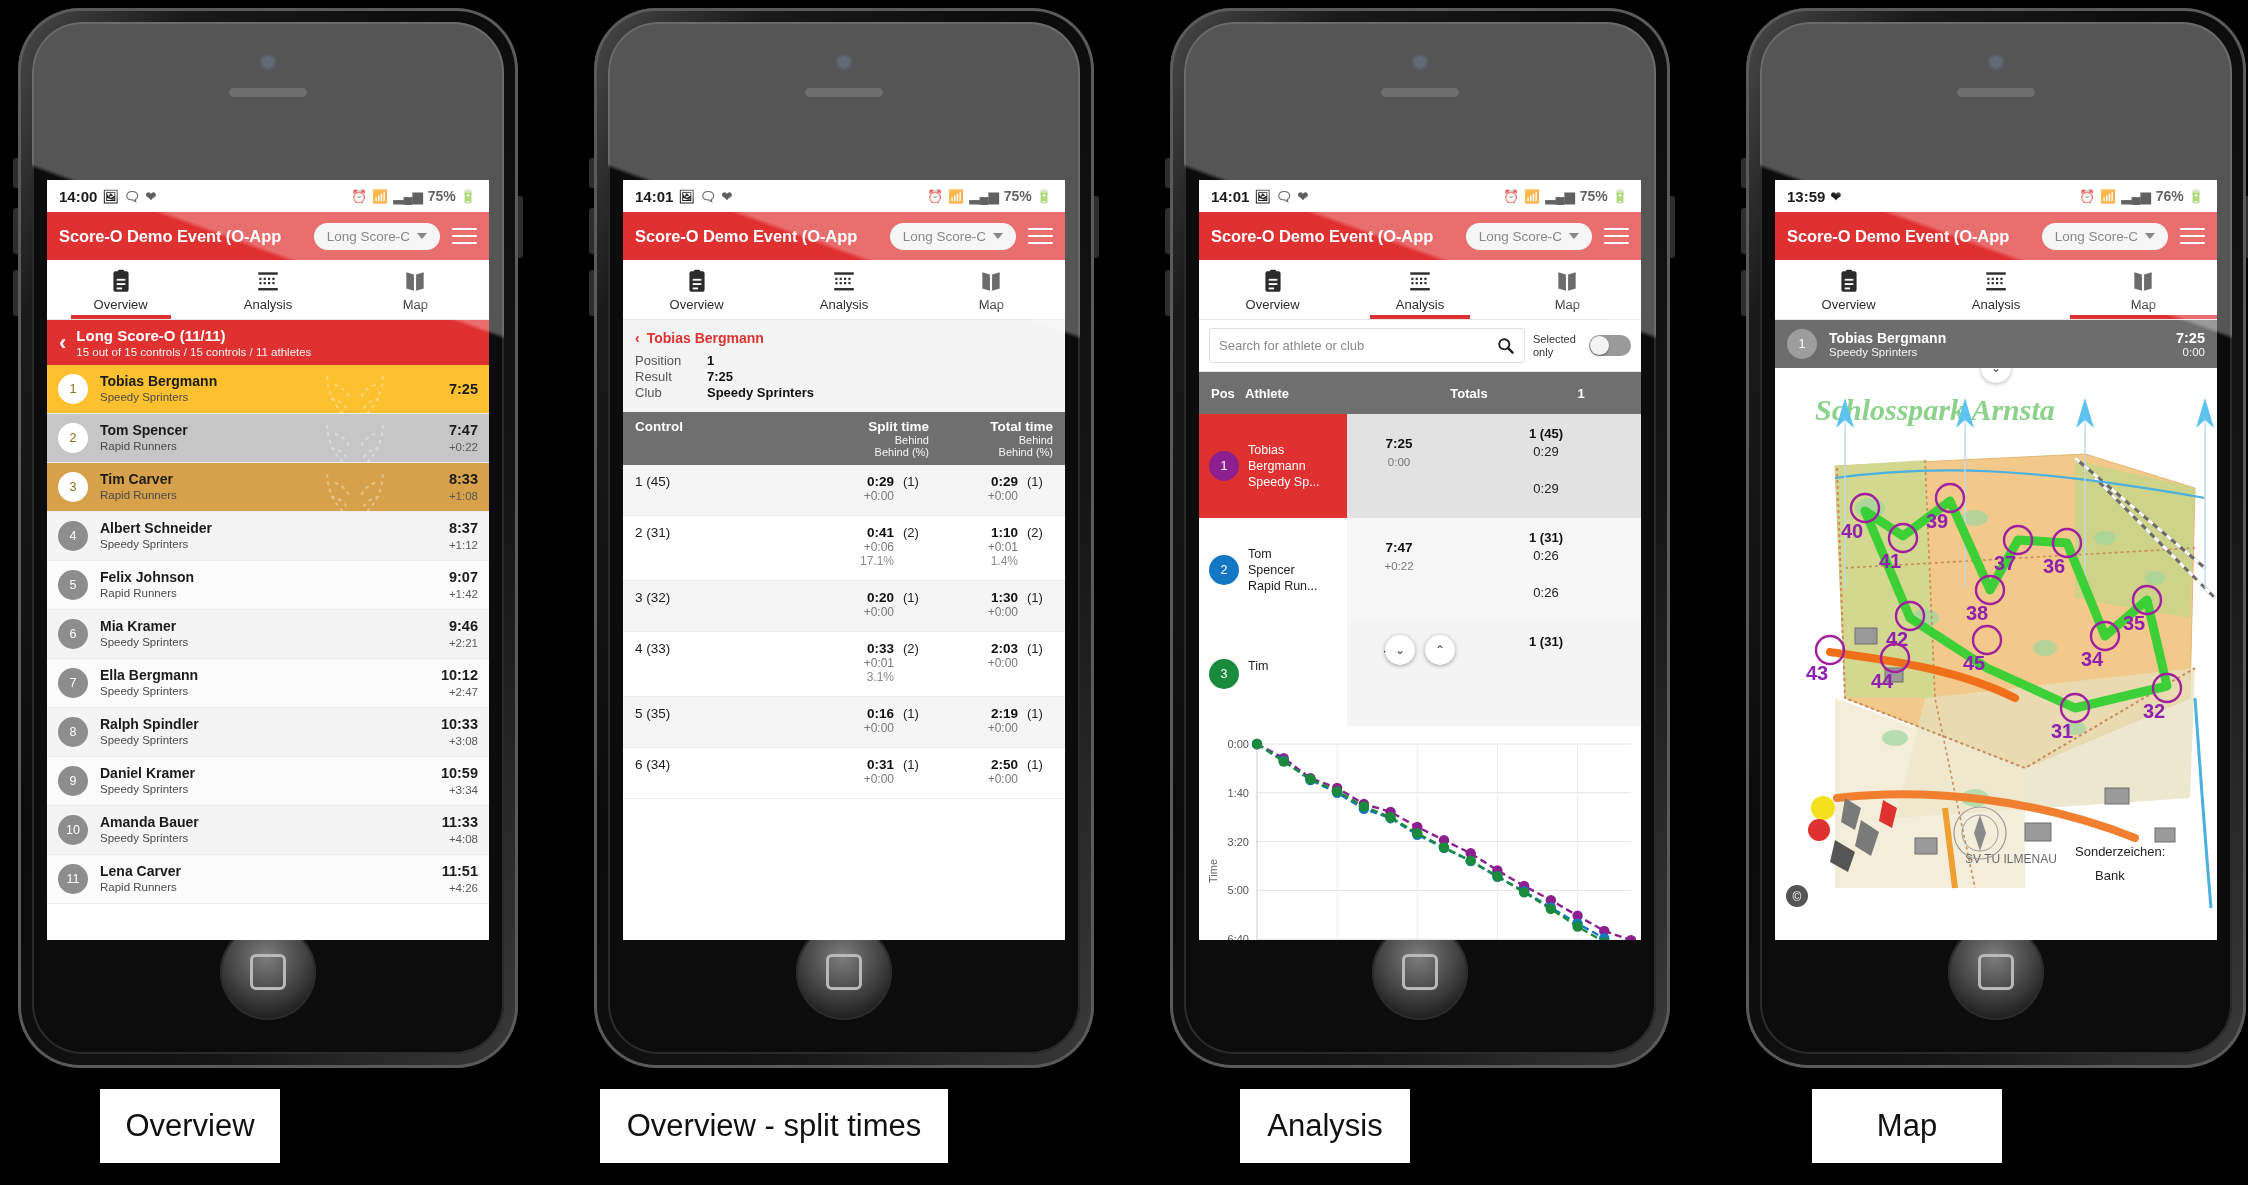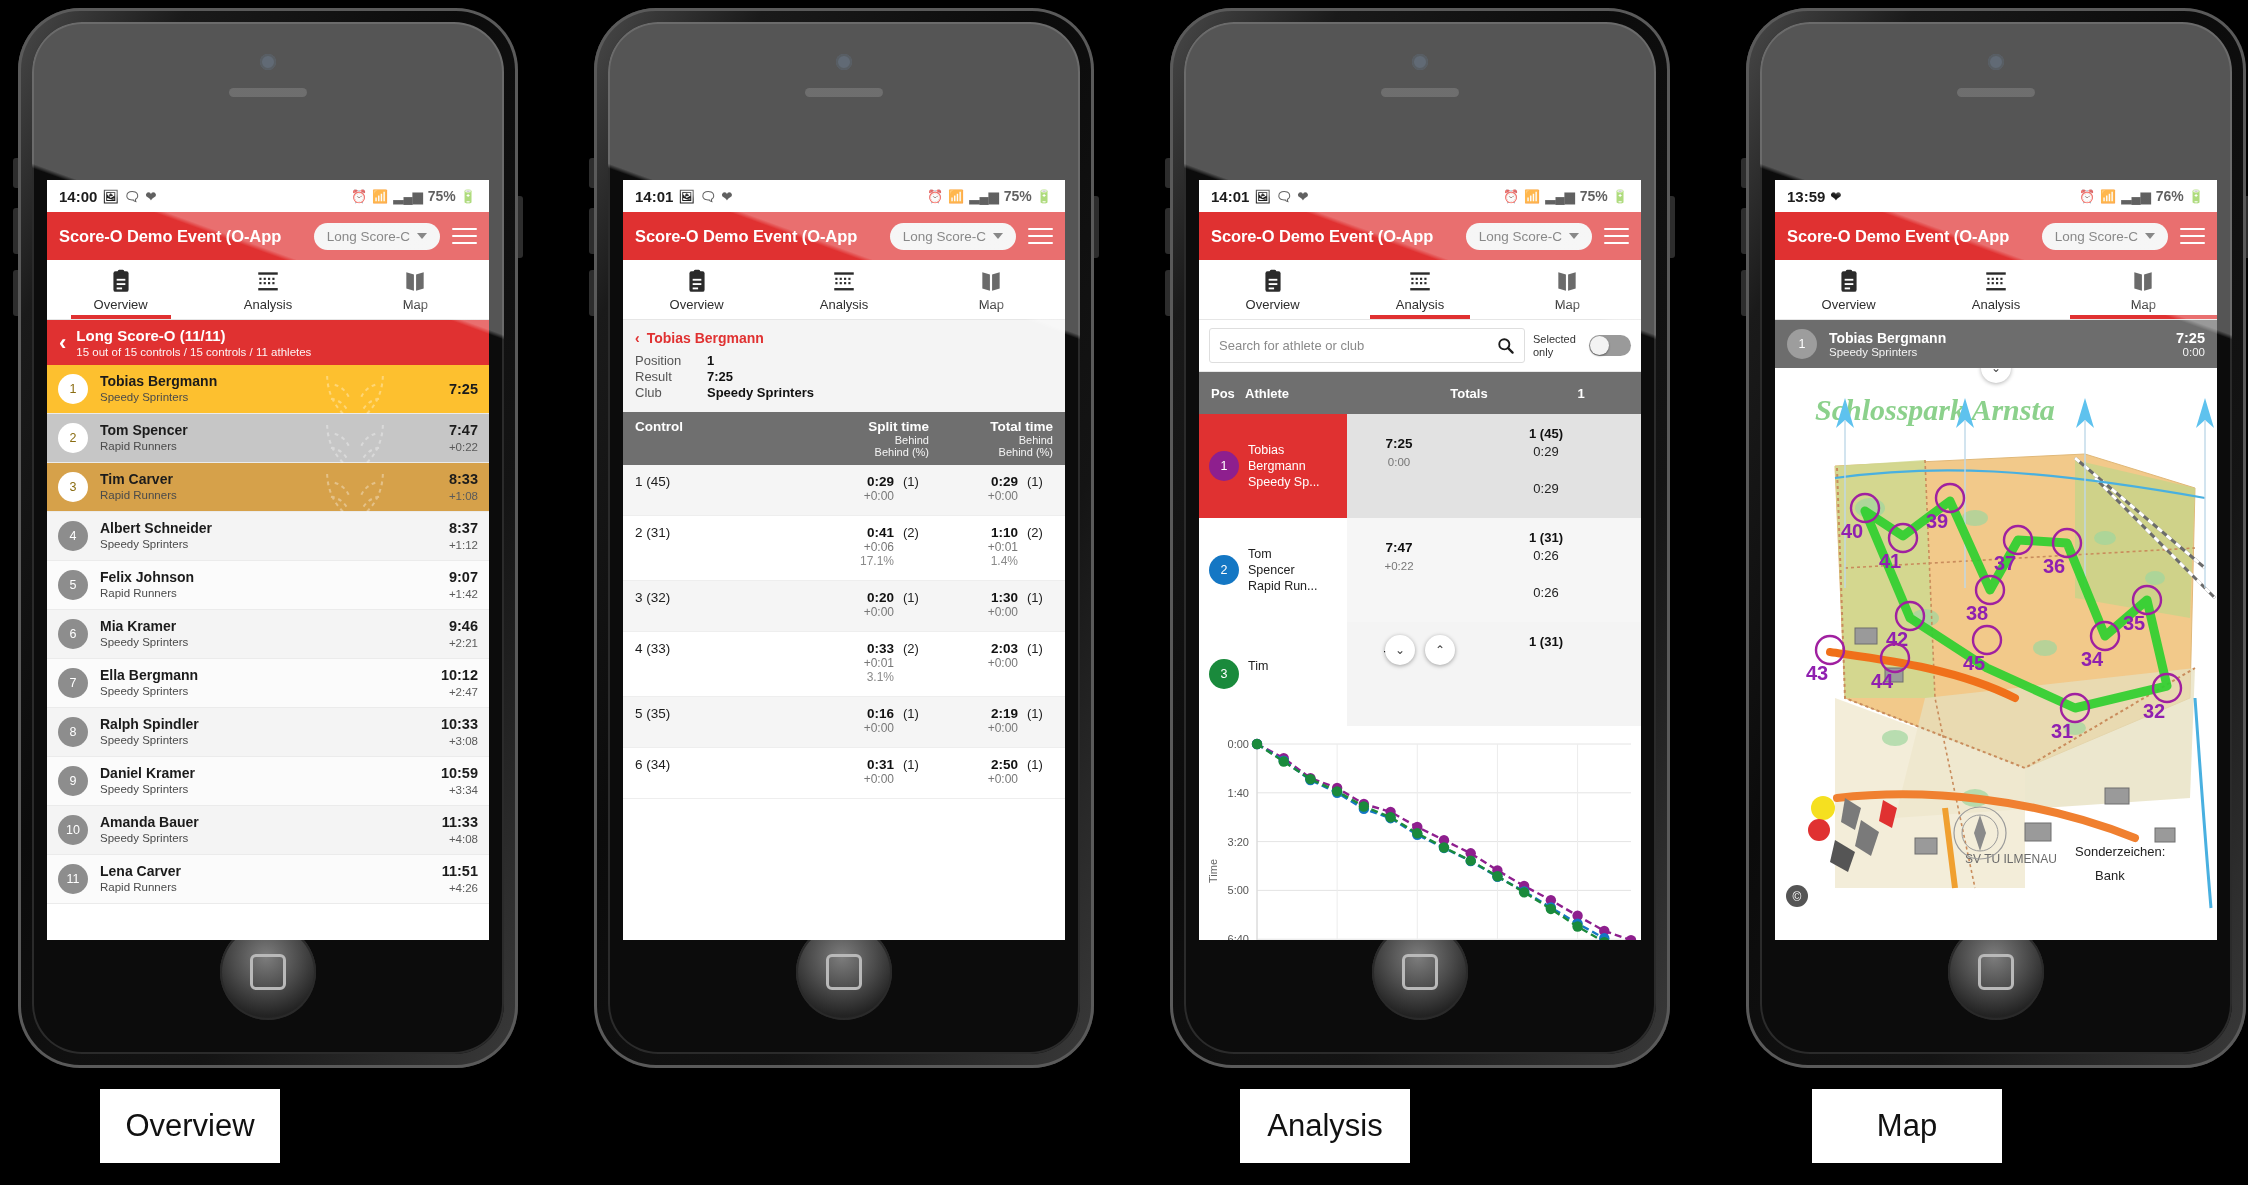--- a/index.html
+++ b/index.html
@@ -1078,15 +1078,16 @@
               <text x="320" y="512" font-size="13" fill="#222" font-family="Liberation Sans, sans-serif">Bank</text>
               <circle cx="22" cy="528" r="11" fill="#555"></circle>
               <text x="22" y="533" font-size="12" fill="#fff" text-anchor="middle" font-family="Liberation Sans, sans-serif">©</text>
             </svg>
         </div>
       </div>
     </div>
   </div>
 
   <div class="caption" style="left:100px;width:180px">Overview</div>
+  <div class="caption" style="left:600px;width:348px">Overview - split times</div>
   <div class="caption" style="left:1240px;width:170px">Analysis</div>
   <div class="caption" style="left:1812px;width:190px">Map</div>
 </div>
 
 </body></html>

